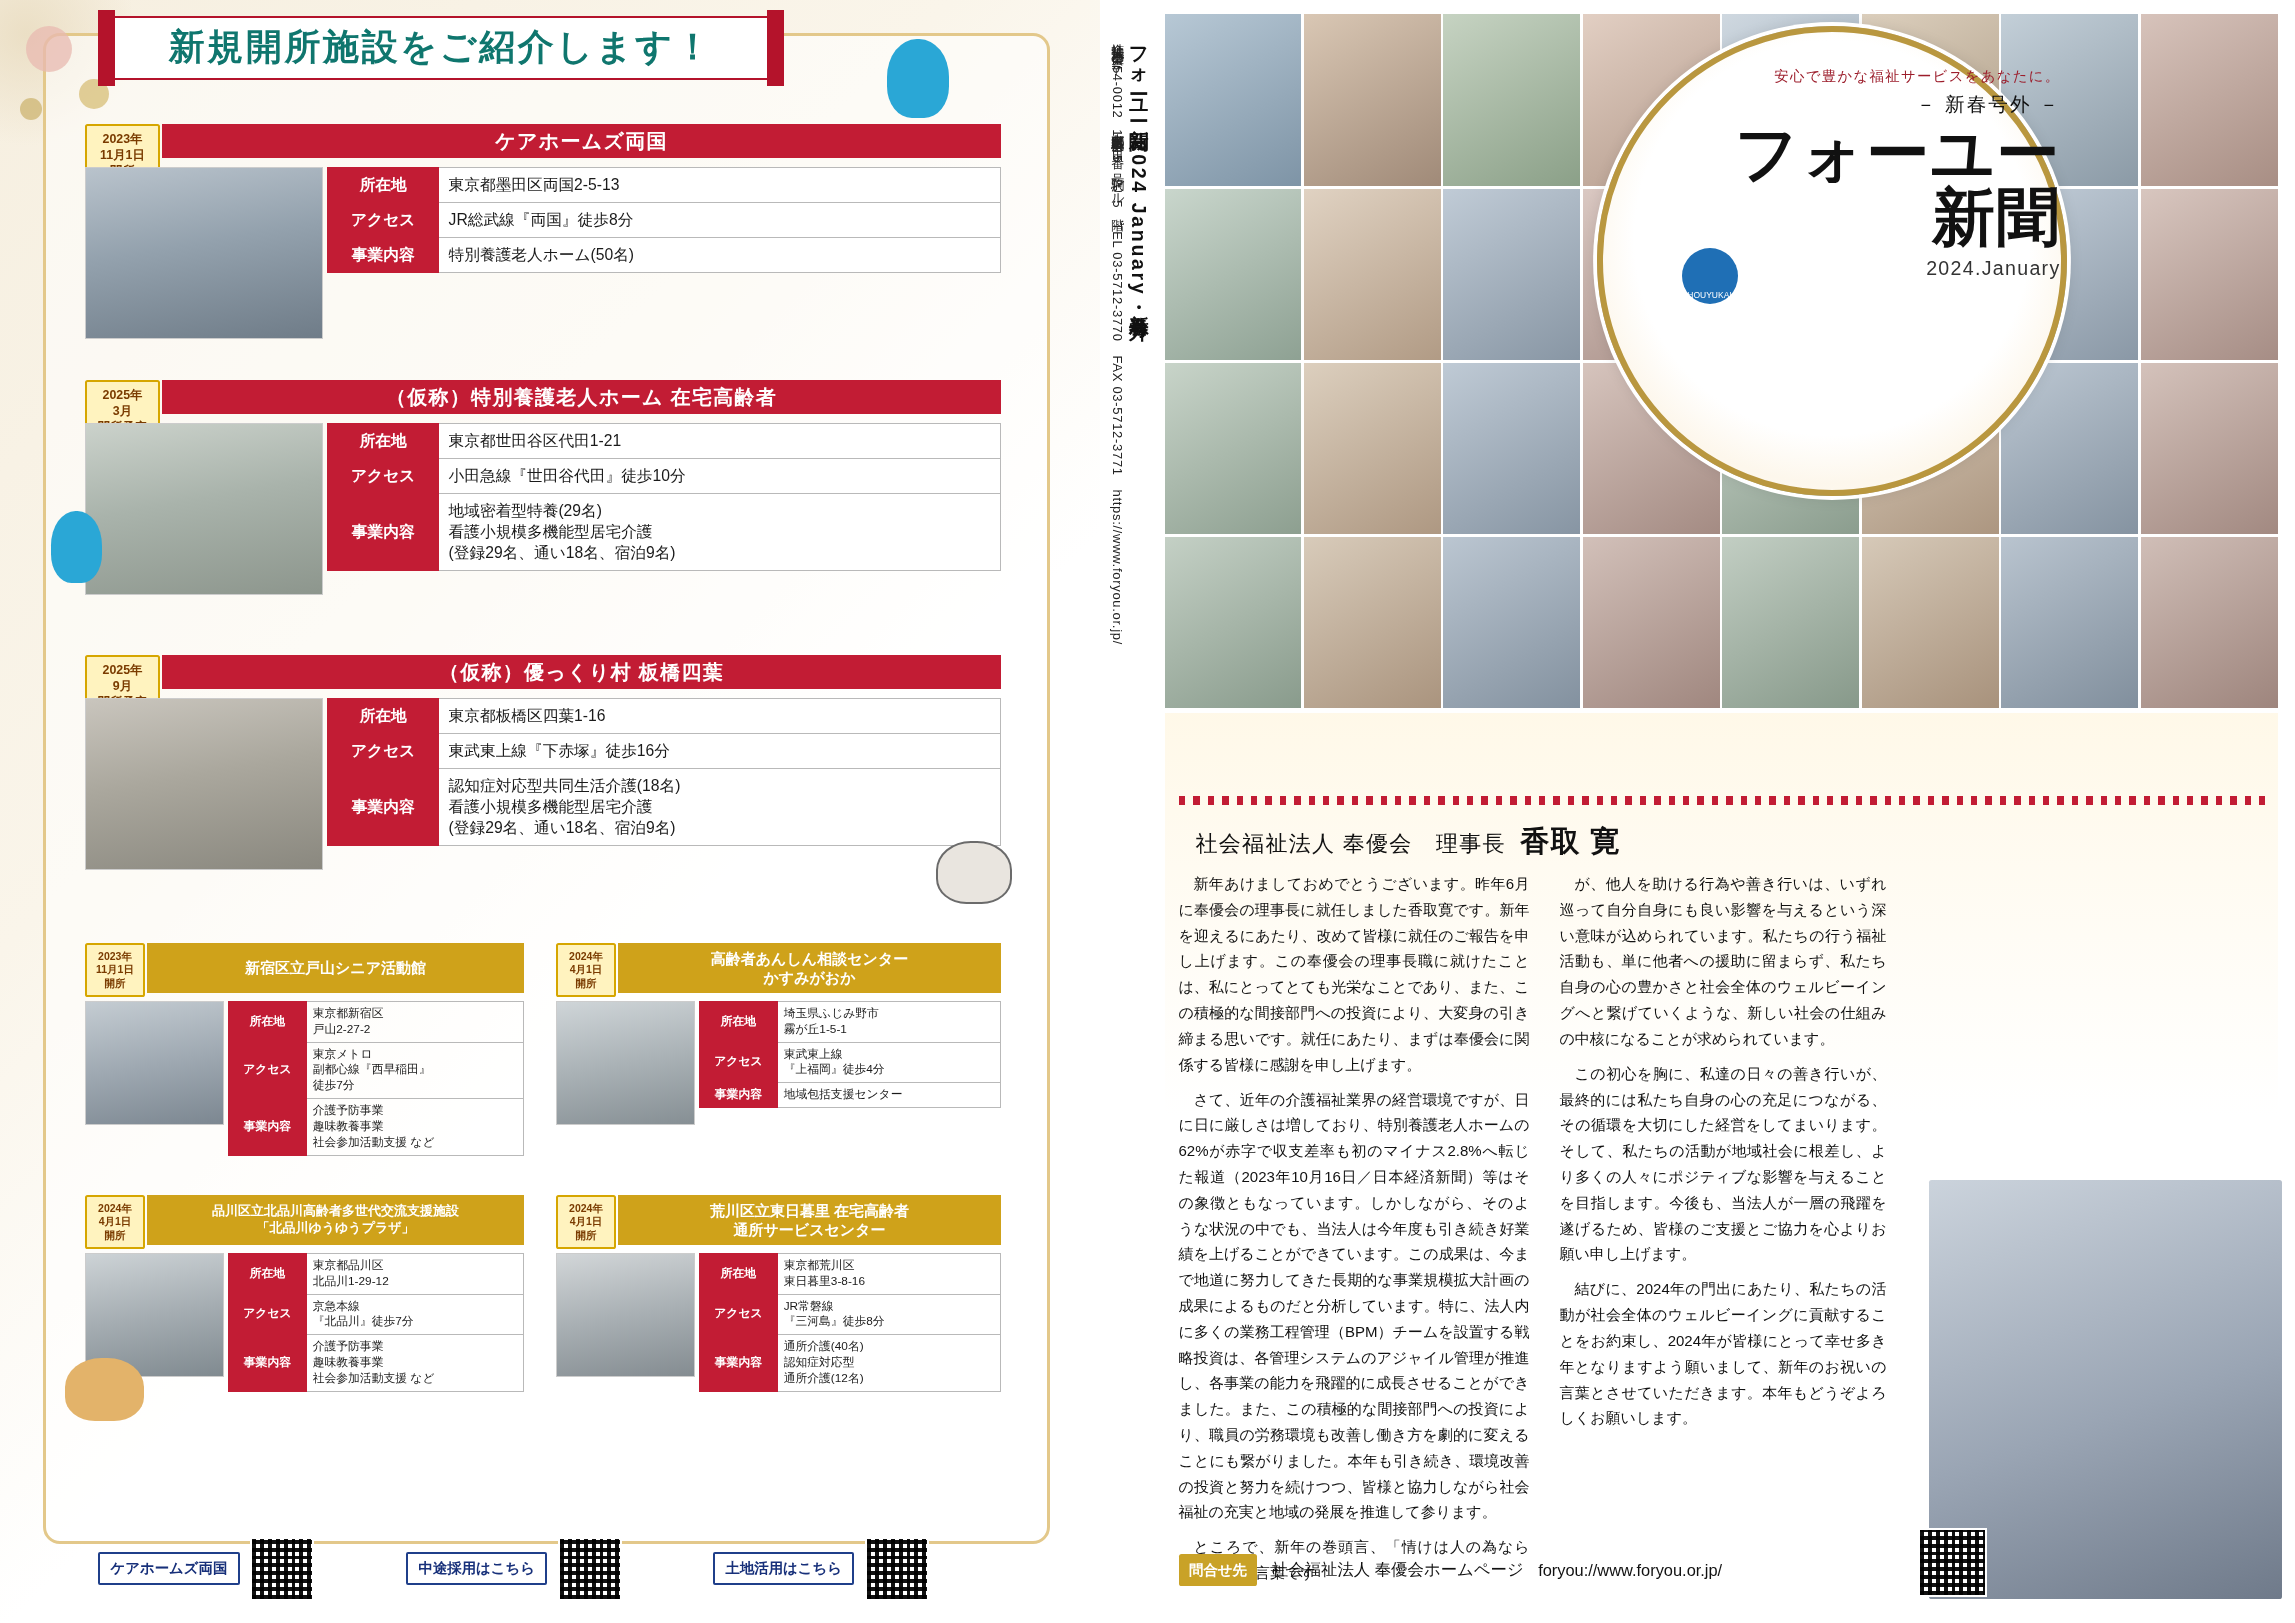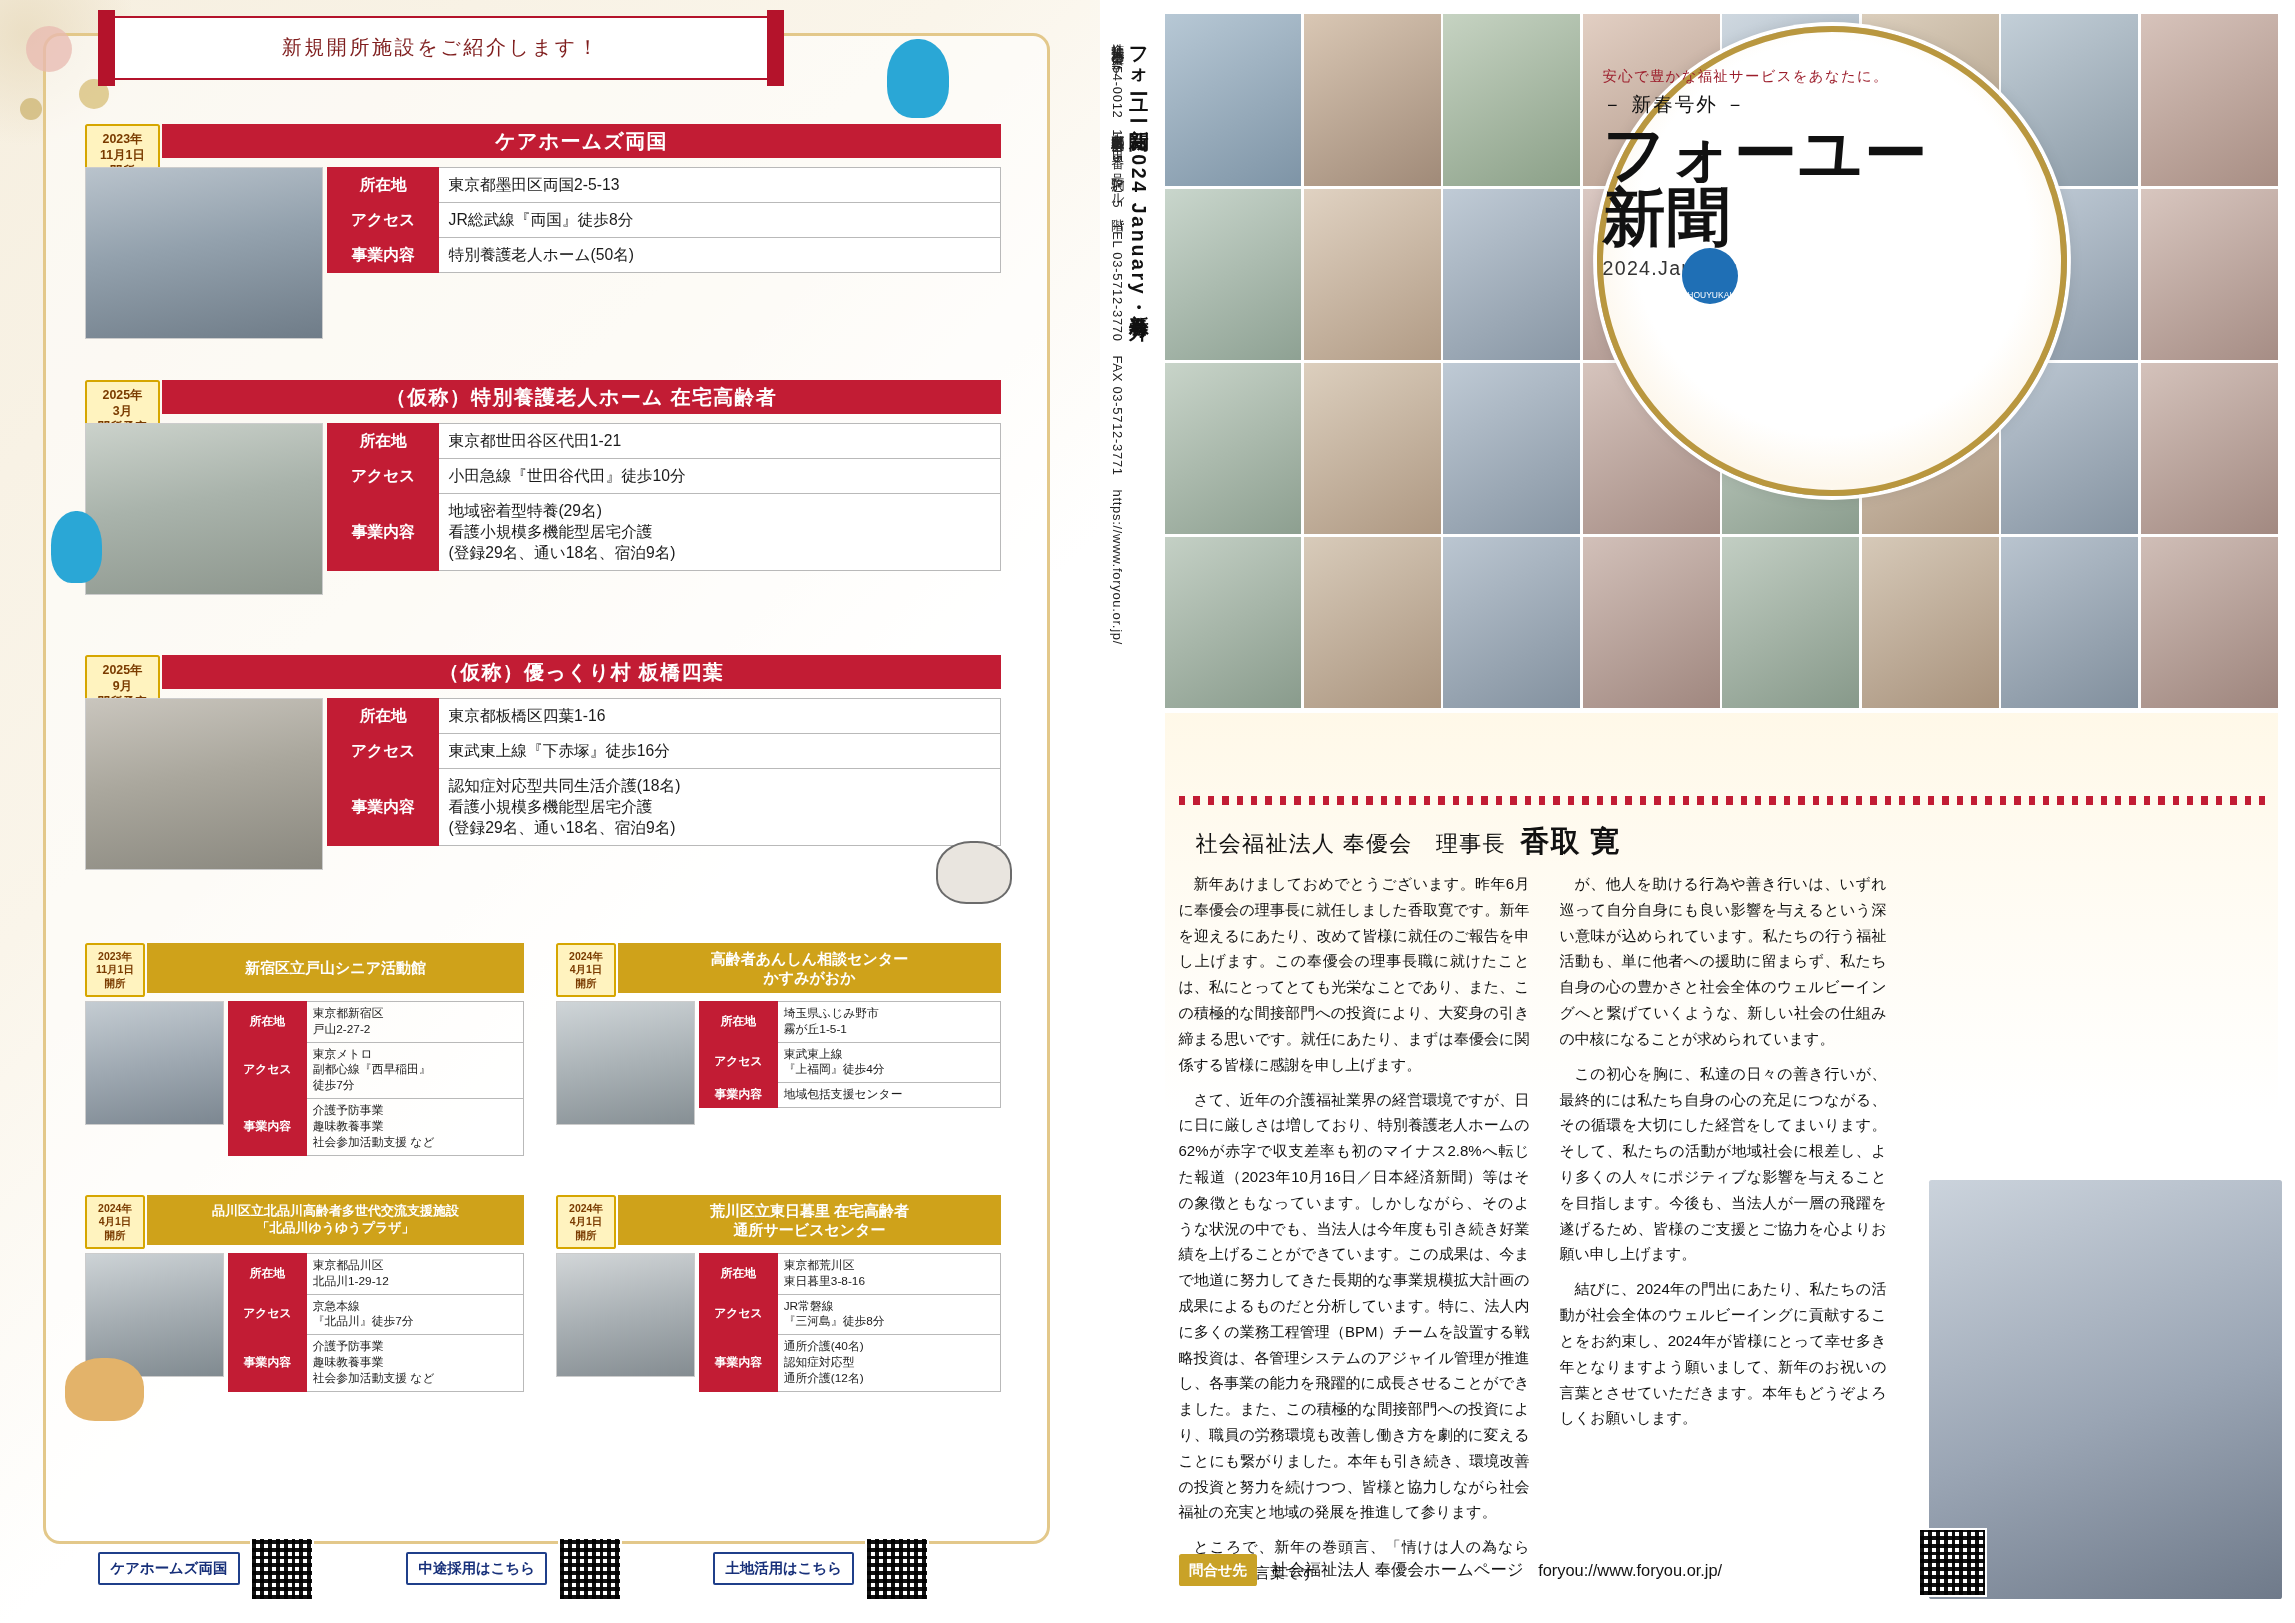--- a/index.html
+++ b/index.html
@@ -29,21 +29,21 @@
   .left-inner{
     position:absolute;left:43px;top:33px;width:1001px;height:1505px;
     border:3.3px solid #e3c88a;border-radius:17px;background:rgba(255,255,255,.55);
   }
   .deco-flower{position:absolute;border-radius:50%;}
   .banner{
     position:absolute;left:105px;top:15.7px;width:668px;height:60px;
     background:#ffffff;border:2.6px solid #b4132b;border-radius:3.9px;
     display:flex;align-items:center;justify-content:center;
   }
-  .banner span{font-size:20px;font-weight:normal;letter-spacing:2.6px;color:#7f1d1d;}
+  .banner span{font-size:36px;font-weight:bold;letter-spacing:2.6px;color:#0f766e;}
   .banner:before,.banner:after{
     content:"";position:absolute;top:-7.9px;width:17px;height:76px;
     background:#b4132b;
   }
   .banner:before{left:-9.2px;}
   .banner:after{right:-9.2px;}
 
   
   .fac{position:absolute;}
   .fac .datebox{
@@ -121,21 +121,21 @@
     position:absolute;left:65px;top:14.4px;width:1113px;height:694px;
     display:grid;grid-template-columns:repeat(8,1fr);grid-template-rows:repeat(4,1fr);
     gap:2.6px;overflow:hidden;
   }
   .photogrid div{background:#cfd6cf;}
 
   .logo-circle{
     position:absolute;left:497px;top:26px;width:458px;height:458px;border-radius:50%;
     background:radial-gradient(circle at 50% 45%, #ffffff 0 58%, #fdf7ec 72%, #ffffff 100%);
     border:6.5px solid #b9973f;box-shadow:0 0 0 3.9px #fff, 0 0 15.7px rgba(0,0,0,.15);
-    display:flex;flex-direction:column;align-items:flex-start;justify-content:flex-start;
+    display:flex;flex-direction:column;align-items:flex-end;justify-content:flex-start;
   }
   .logo-arc{margin-top:35px;font-size:14.4px;color:#9c1d2b;letter-spacing:1.3px;}
   .logo-sub{margin-top:5.2px;font-size:19.6px;color:#111;letter-spacing:2px;}
   .logo-main1{margin-top:3.9px;font-size:63px;font-weight:bold;color:#111;letter-spacing:1.3px;line-height:1;}
   .logo-main2{margin-top:1.3px;font-size:63px;font-weight:bold;color:#111;letter-spacing:1.3px;line-height:1;}
   .logo-date{margin-top:7.9px;font-size:19.6px;color:#333;letter-spacing:1.3px;}
   .logo-badge{
     position:absolute;left:79px;top:216px;width:56px;height:56px;border-radius:50%;
     background:#1f6fb5;color:#fff;font-size:8.5px;display:flex;align-items:flex-end;justify-content:center;padding-bottom:3.9px;box-sizing:border-box;
   }

